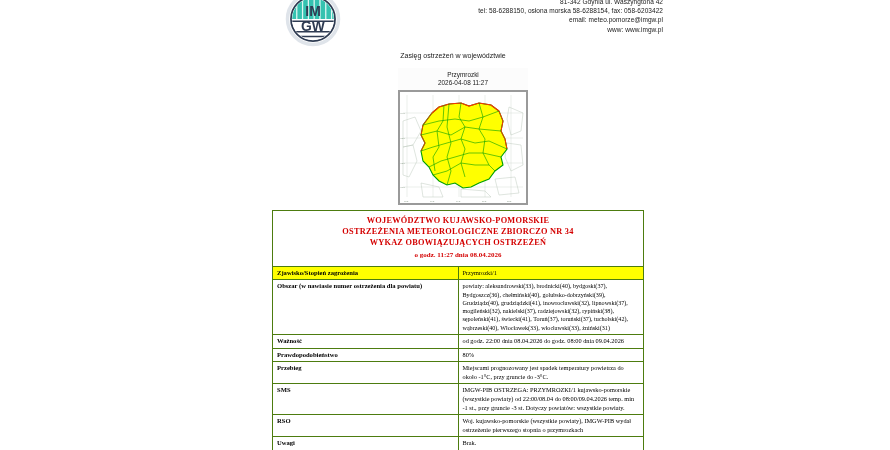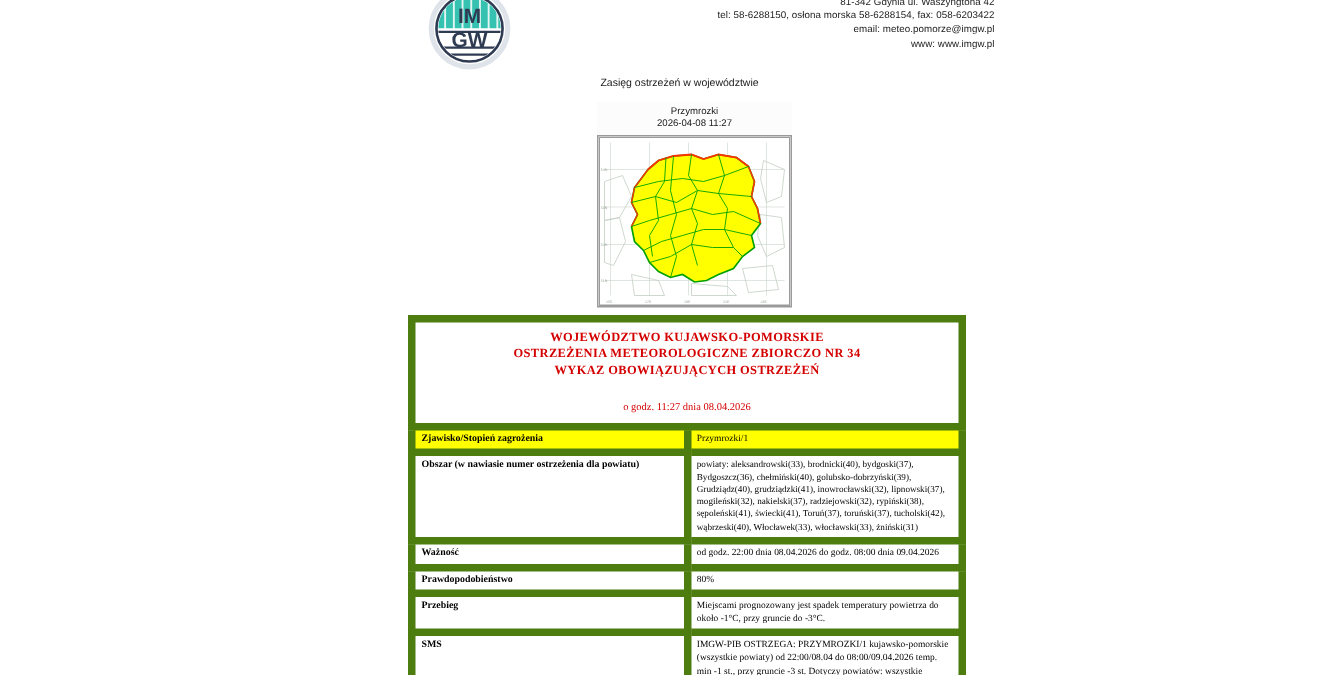--- a/index.html
+++ b/index.html
@@ -85,46 +85,45 @@
   
   .doc-table {
     position: absolute;
     left: 272px;
     top: 210px;
     width: 372px;
     border-collapse: collapse;
     table-layout: fixed;
   }
   .doc-table td {
-    border: 5px solid #4d7c0f;
+    border: 1px solid #4d7c0f;
     vertical-align: top;
     padding: 2px 4px;
   }
   .title-cell {
     text-align: center;
     padding: 4px 2px 5px 2px !important;
   }
   .title-cell .t1,
   .title-cell .t2,
   .title-cell .t3 {
     font-family: "Liberation Serif", serif;
     font-weight: bold;
     color: #d40000;
     font-size: 8.3px;
     line-height: 11.2px;
     letter-spacing: .25px;
   }
   .title-cell .t4 {
     font-family: "Liberation Serif", serif;
-    font-weight: normal;
+    font-weight: bold;
     color: #d40000;
     font-size: 7px;
     line-height: 11px;
     padding-top: 1px;
-    margin-top: 12px;
   }
   .row-yellow td {
     background: #ffff00;
   }
   .lbl {
     width: 74px;
     font-family: "Liberation Serif", serif;
     font-weight: bold;
     font-size: 6.6px;
     line-height: 8.6px;

